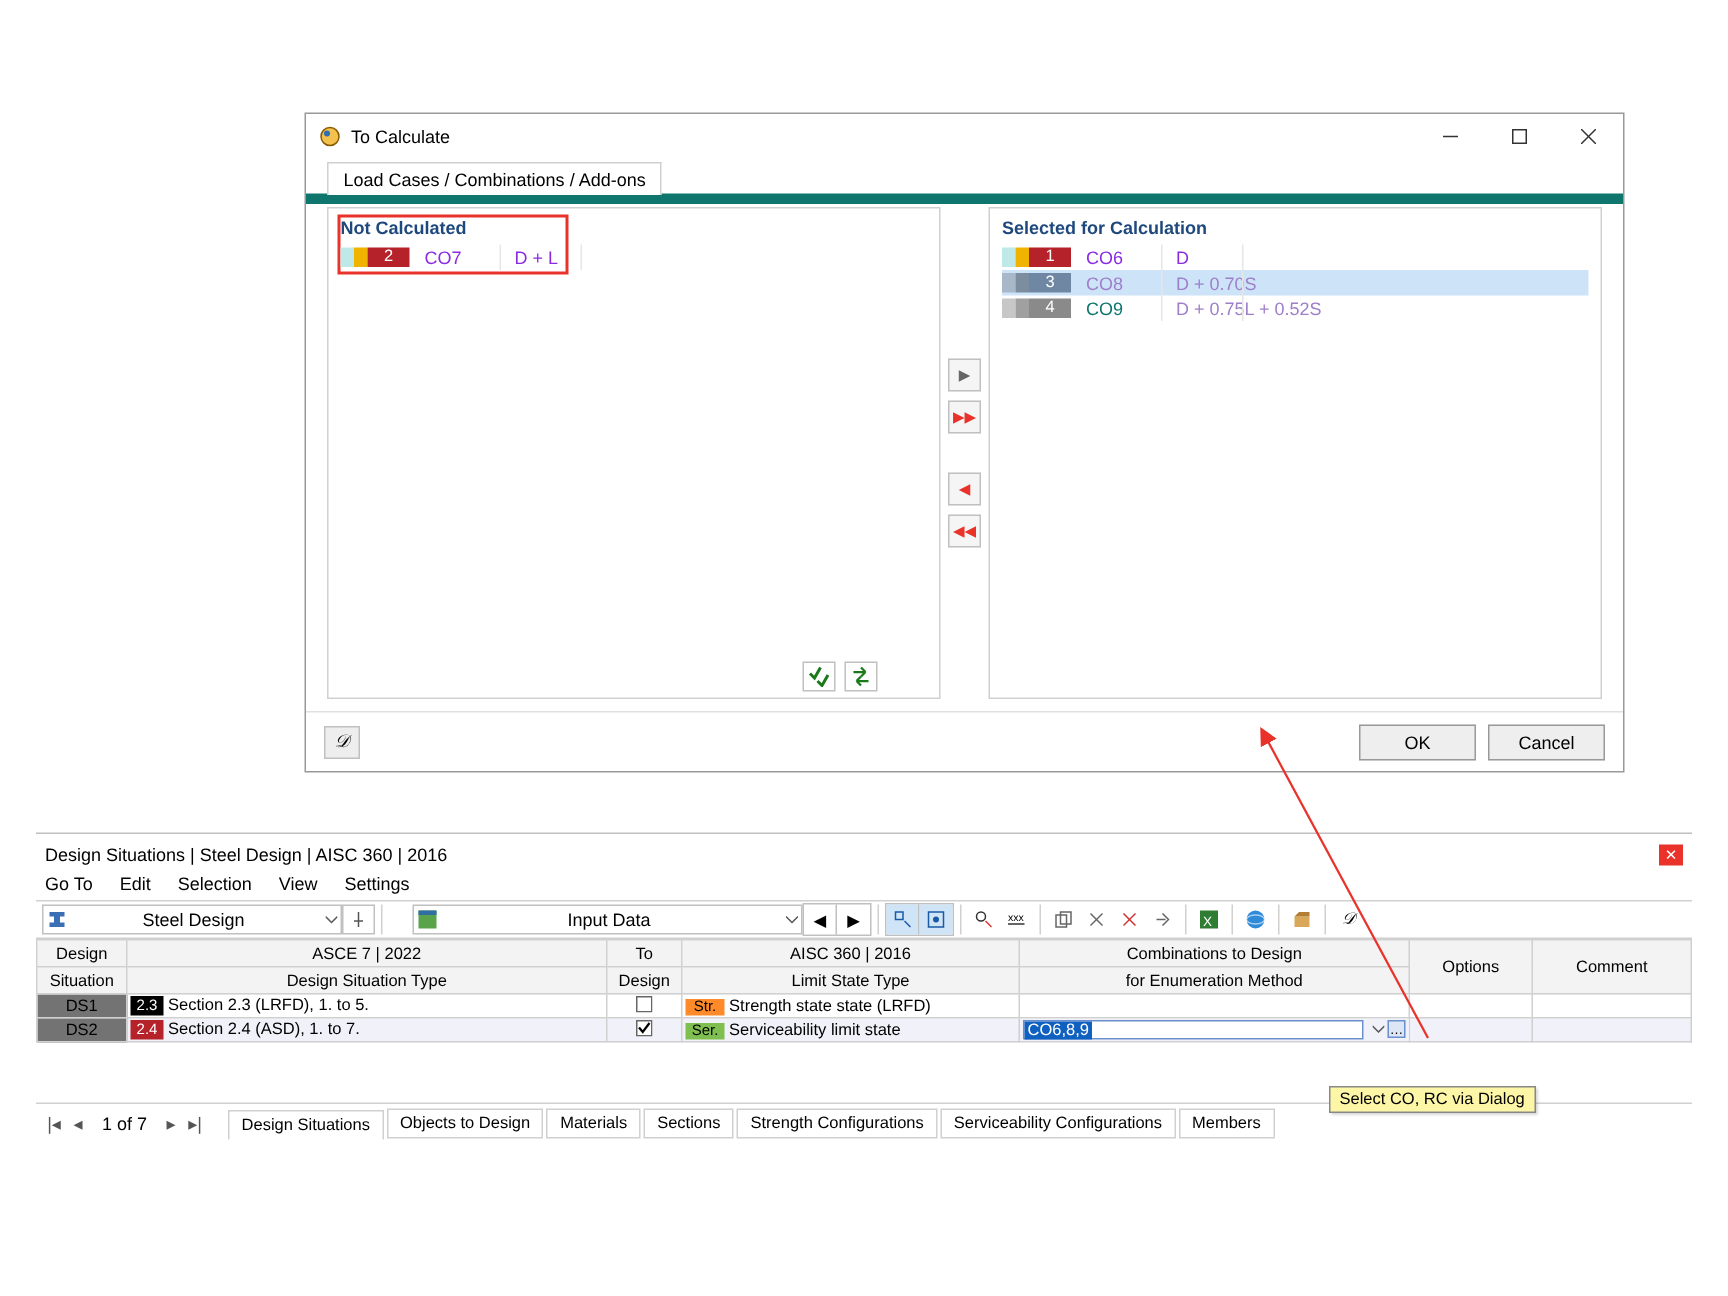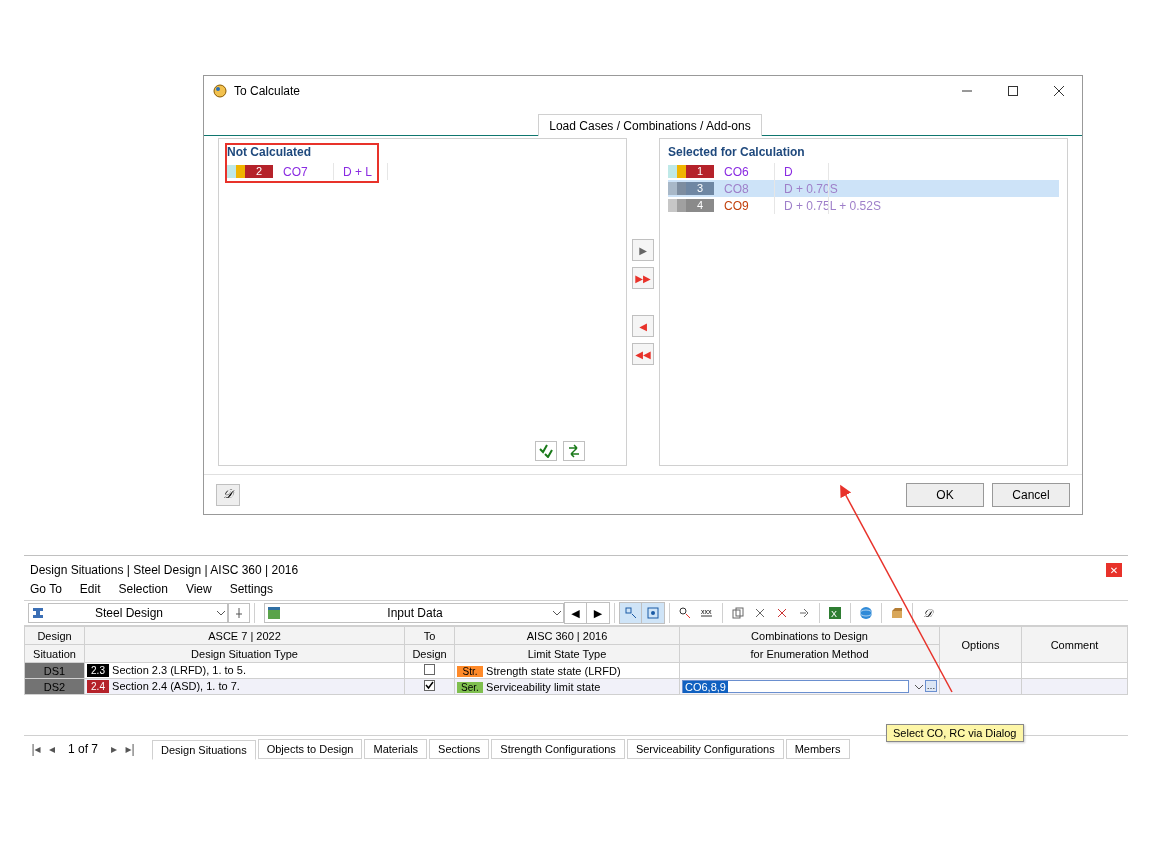--- a/index.html
+++ b/index.html
@@ -7,21 +7,21 @@
 
 
 .dialog { position: absolute; left: 203px; top: 75px; width: 880px; height: 440px; border: 1px solid #999; background: #fff; }
 .titlebar { height: 30px; display: flex; align-items: center; padding-left: 8px; }
 .titlebar .app-icon { width: 16px; height: 16px; margin-right: 6px; }
 .titlebar .title { font-size: 12px; }
 .titlebar .spacer { flex: 1; }
 .win-btn { width: 46px; height: 30px; display: flex; align-items: center; justify-content: center; font-size: 12px; }
 .win-btn svg { display:block; }
 
-.tab-row { height: 30px; display: flex; align-items: flex-end; padding-left: 14px; border-bottom: 1px solid #0f766e; justify-content: center; }
+.tab-row { height: 30px; display: flex; align-items: flex-end; padding-left: 14px; border-bottom: 7px solid #0f766e; }
 .tab { background:#fff; border:1px solid #d0d0d0; border-bottom:none; font-size:12px; padding:4px 10px 3px; position: relative; top:1px; }
 
 .dlg-body { position: absolute; top: 62px; left: 14px; right: 14px; bottom: 48px; display:flex; align-items:stretch; }
 .panel { border:1px solid #d0d0d0; background:#fff; flex:1; position:relative; }
 .panel-title { color:#1f497d; font-weight:bold; font-size:12px; padding:6px 8px 4px; }
 .not-calc-border { position:absolute; left:6px; top:4px; width:154px; height:40px; border:2px solid #e8322a; }
 
 .row-item { display:flex; align-items:center; font-size:12px; height:17px; position:relative; }
 .tag-swatch { width:9px; height:13px; margin-right:0; }
 .tag-num { color:#fff; font-size:11px; width:28px; text-align:center; line-height:13px; }
@@ -57,21 +57,21 @@
 .bw-title { font-size:12px; padding:3px 6px; display:flex; align-items:center; }
 .bw-close { width:16px; height:14px; background:#e8322a; color:#fff; font-size:10px; display:flex; align-items:center; justify-content:center; margin-left:auto; }
 
 .menu-row { display:flex; font-size:12px; padding:2px 6px 4px; gap:18px; }
 
 .tool-row { height:26px; display:flex; align-items:center; border-top:1px solid #d0d0d0; border-bottom:1px solid #d0d0d0; background:#fff; padding:0 4px; }
 .combo { border:1px solid #c0c0c0; height:20px; display:flex; align-items:center; font-size:12px; padding:0 16px 0 18px; position:relative;justify-content:center; }
 .combo .cicon { position:absolute; left:2px; top:2px; width:14px; height:14px; }
 .combo .chev { position:absolute; right:2px; }
 .combo.steel { width:200px; }
-.combo.inp   { width:300px; margin-left:5px; }
+.combo.inp   { width:260px; margin-left:16px; }
 .tsep { width:1px; height:20px; background:#d0d0d0; margin:0 4px; }
 .tbtn { width:22px; height:20px; border:1px solid transparent; display:flex; align-items:center; justify-content:center; font-size:11px; }
 .tbtn.border { border-color:#c0c0c0; }
 .tgroup { display:flex; border:1px solid #c0c0c0; }
 .tgroup .tbtn { border:none; border-right:1px solid #c0c0c0; }
 .tgroup .tbtn:last-child { border-right:none; }
 .tgroup .tbtn.active { background:#cfe4f7; }
 
 
 .tbl { border-collapse:collapse; width:100%; font-size:11px; }
@@ -194,21 +194,21 @@
           <span class="tag-num" style="background:#6f87a3">3</span>
           <span class="row-co" style="color:#9e7fc9">CO8</span>
           <span class="row-desc" style="color:#9e7fc9">D + 0.70S</span>
         </div>
         <div class="row-item">
           <span class="row-sep"></span>
             <span class="row-sep row-sep2"></span>
           <span class="tag-swatch" style="background:#c7c7c7"></span>
           <span class="tag-swatch" style="background:#a0a0a0"></span>
           <span class="tag-num" style="background:#8a8a8a">4</span>
-          <span class="row-co" style="color:#c2410c">CO9</span>
+          <span class="row-co" style="color:#0f766e">CO9</span>
           <span class="row-desc" style="color:#9e7fc9">D + 0.75L + 0.52S</span>
         </div>
       </div>
     </div>
   </div>
 
   <div class="dlg-footer">
     <div class="help-btn">𝒟</div>
     <span class="spacer"></span>
     <button class="ok-btn">OK</button>

